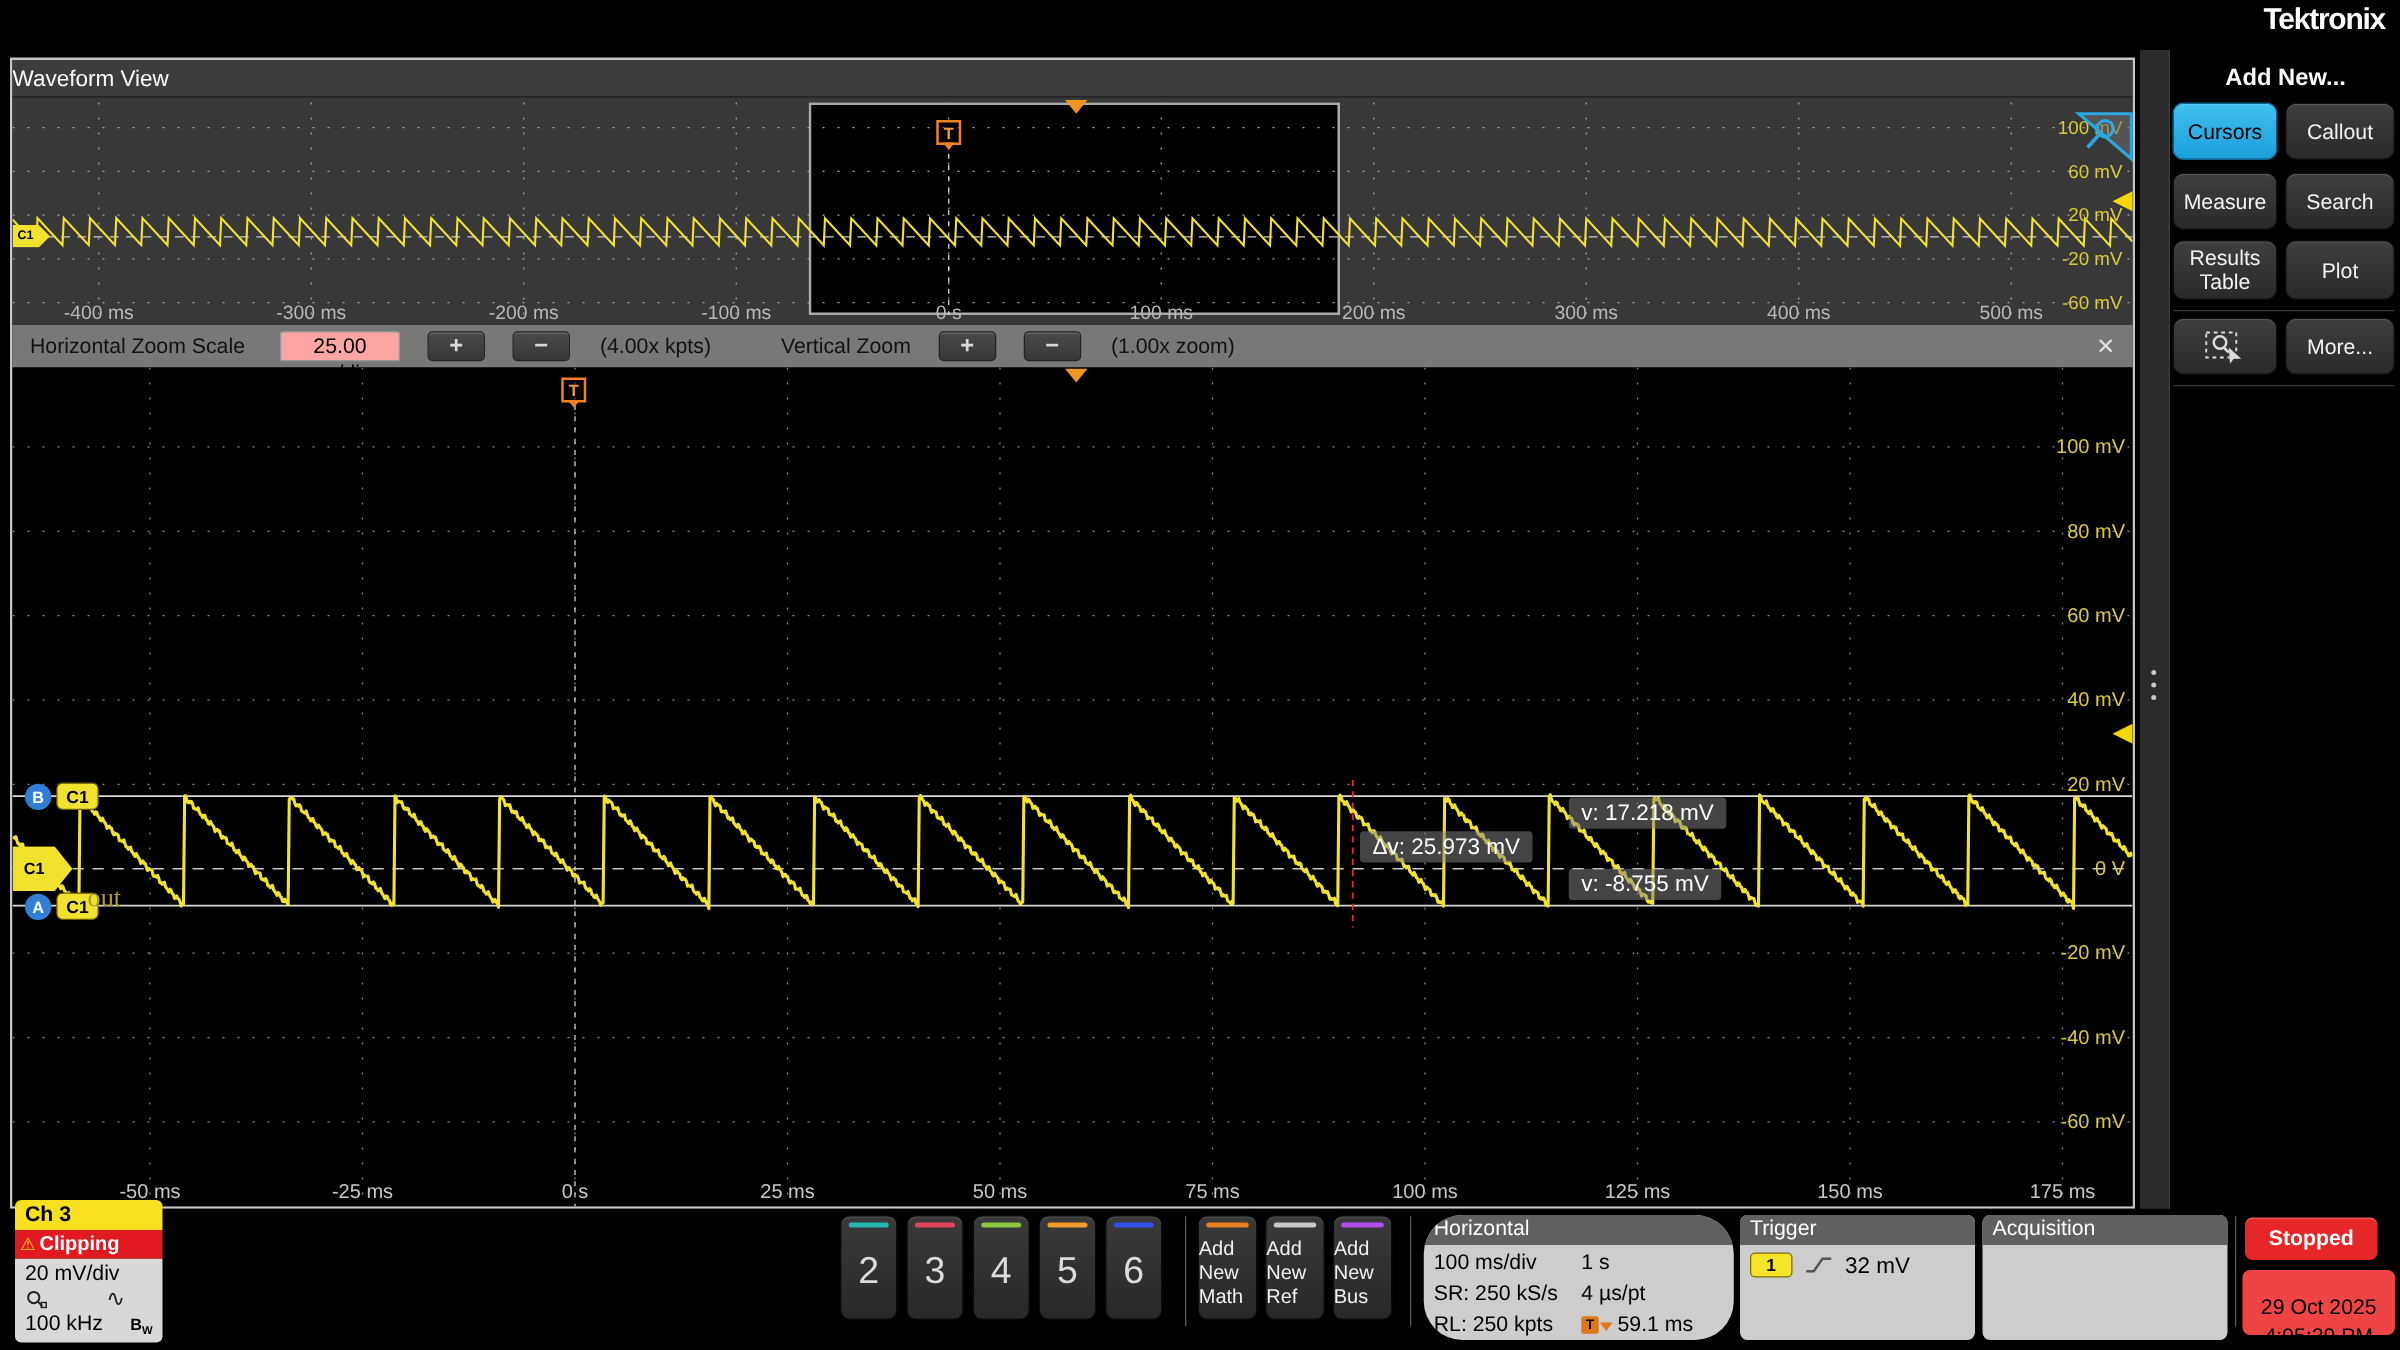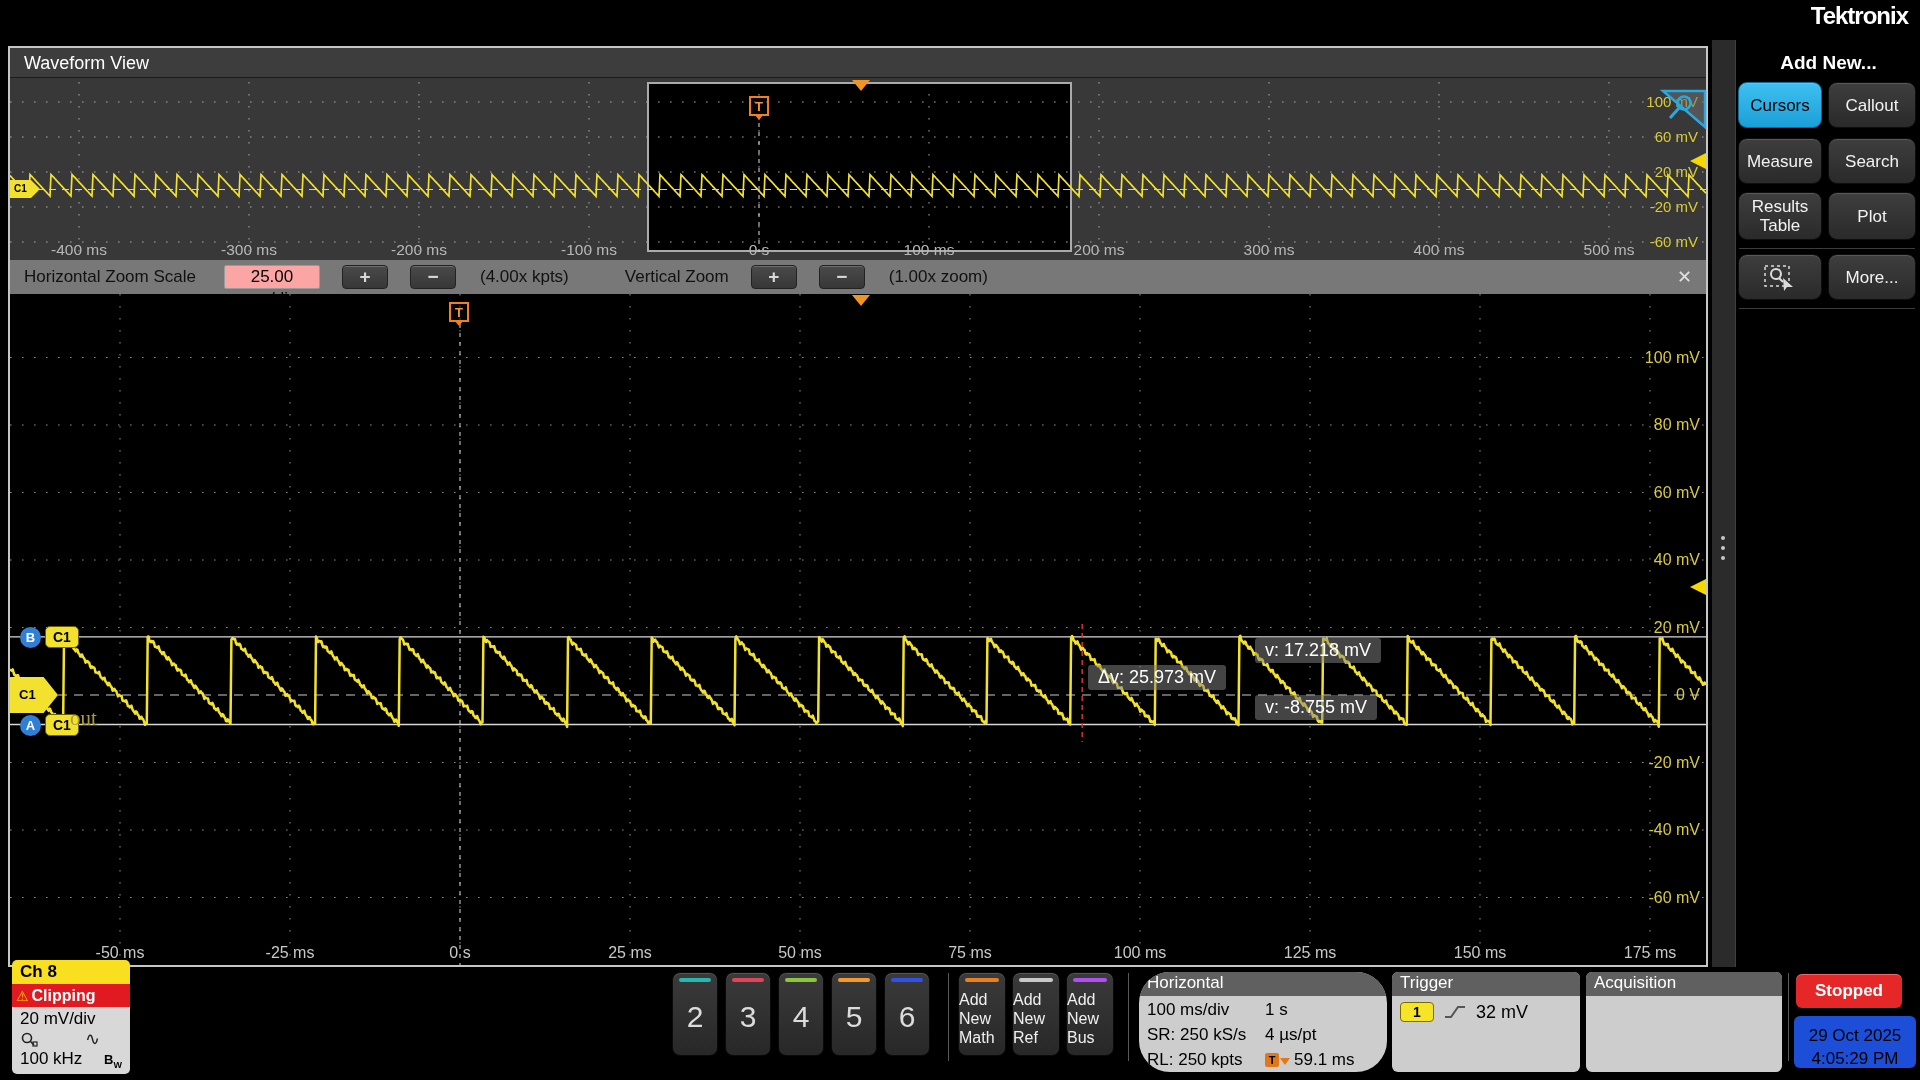--- a/index.html
+++ b/index.html
@@ -10,21 +10,21 @@
   
   #menubar{position:absolute;left:0;top:0;width:1920px;height:40px;background:#222;
            display:flex;align-items:center;padding-left:28px;}
   .menu-item{font-size:18px;color:#f0f0f0;margin-right:52px;cursor:default;}
   #logo{position:absolute;right:12px;top:2px;font-size:24px;font-weight:bold;color:#fff;
         letter-spacing:-1px;}
 
   
   #wv{position:absolute;left:8px;top:46px;width:1700px;height:921px;border:2px solid #c6c6c6;background:#000;}
   #wv-header{height:30px;background:#3d3d3d;border-bottom:1px solid #1c1c1c;}
-  #wv-title{font-size:18px;color:#fff;line-height:30px;padding-left:14px;}
+  #wv-title{font-size:18px;color:#fff;line-height:30px;}
 
   
   #overview{position:relative;width:1696px;height:182px;background:#383838;}
   #zoom-box{position:absolute;left:637px;top:4px;width:425px;height:170px;background:#000;
             border:2px solid #aaa;z-index:0;}
   #overview-svg{position:absolute;left:0;top:0;z-index:1;}
 
   
   #zoombar{position:relative;width:1696px;height:34px;background:#787878;display:flex;align-items:center;
            color:#111;font-size:17px;}
@@ -127,22 +127,22 @@
   .t-icon .ttri{width:0;height:0;border-left:5px solid transparent;border-right:5px solid transparent;
                 border-top:7px solid #e07818;margin-left:1px;margin-top:4px;}
   #trig-src{display:inline-block;width:34px;height:20px;background:#f5e428;border:1px solid #7a6c00;
             border-radius:4px;color:#000;font-weight:bold;font-size:14px;text-align:center;
             line-height:18px;margin-right:10px;}
   #trig-slope{margin-right:10px;}
 
   #stopped-btn{position:absolute;left:1796px;top:7px;width:106px;height:34px;background:#e52728;
                border-radius:6px;color:#fff;font-weight:bold;font-size:17px;text-align:center;
                line-height:34px;box-shadow:inset 0 1px 0 rgba(255,255,255,.3);}
-  #datetime{position:absolute;left:1794px;top:49px;width:122px;height:52px;background:#1d4ed8;
-            border-radius:6px;color:#000;font-size:17px;text-align:center;padding-top:8px;
+  #datetime{position:absolute;left:1794px;top:49px;width:122px;height:52px;background:#ef4444;
+            border-radius:6px;color:#000;font-size:17px;text-align:center;padding-top:18px;
             line-height:23px;}
 </style>
 </head>
 <body>
 
 <div id="stage">
 
   <div id="logo">Tektronix</div>
 
   <div id="wv">
@@ -303,21 +303,21 @@
         <polygon points="20,15 30,24 24,24 21,28" fill="#dcdcdc"></polygon>
       </svg>
     </div>
     <div class="sbtn" style="left:91px;top:214px;width:88px;height:46px;">More...</div>
     <div class="sdiv" style="top:268px;"></div>
   </div>
 
   <div id="bottombar">
 
     <div id="ch1-badge">
-      <div id="ch1-head">Ch 8</div>
+      <div id="ch1-head">Ch 3</div>
       <div id="ch1-warn">
         <span class="warn-tri">⚠</span>
         <span>Clipping</span>
       </div>
       <div id="ch1-body">
         <div class="row1">20 mV/div</div>
         <div class="row2">
           <svg width="20" height="16">
             <circle cx="7" cy="7" r="4.5" fill="none" stroke="#222" stroke-width="1.6"></circle>
             <path d="M10.5 10.5 L14 14" stroke="#222" stroke-width="1.6" fill="none"></path>

